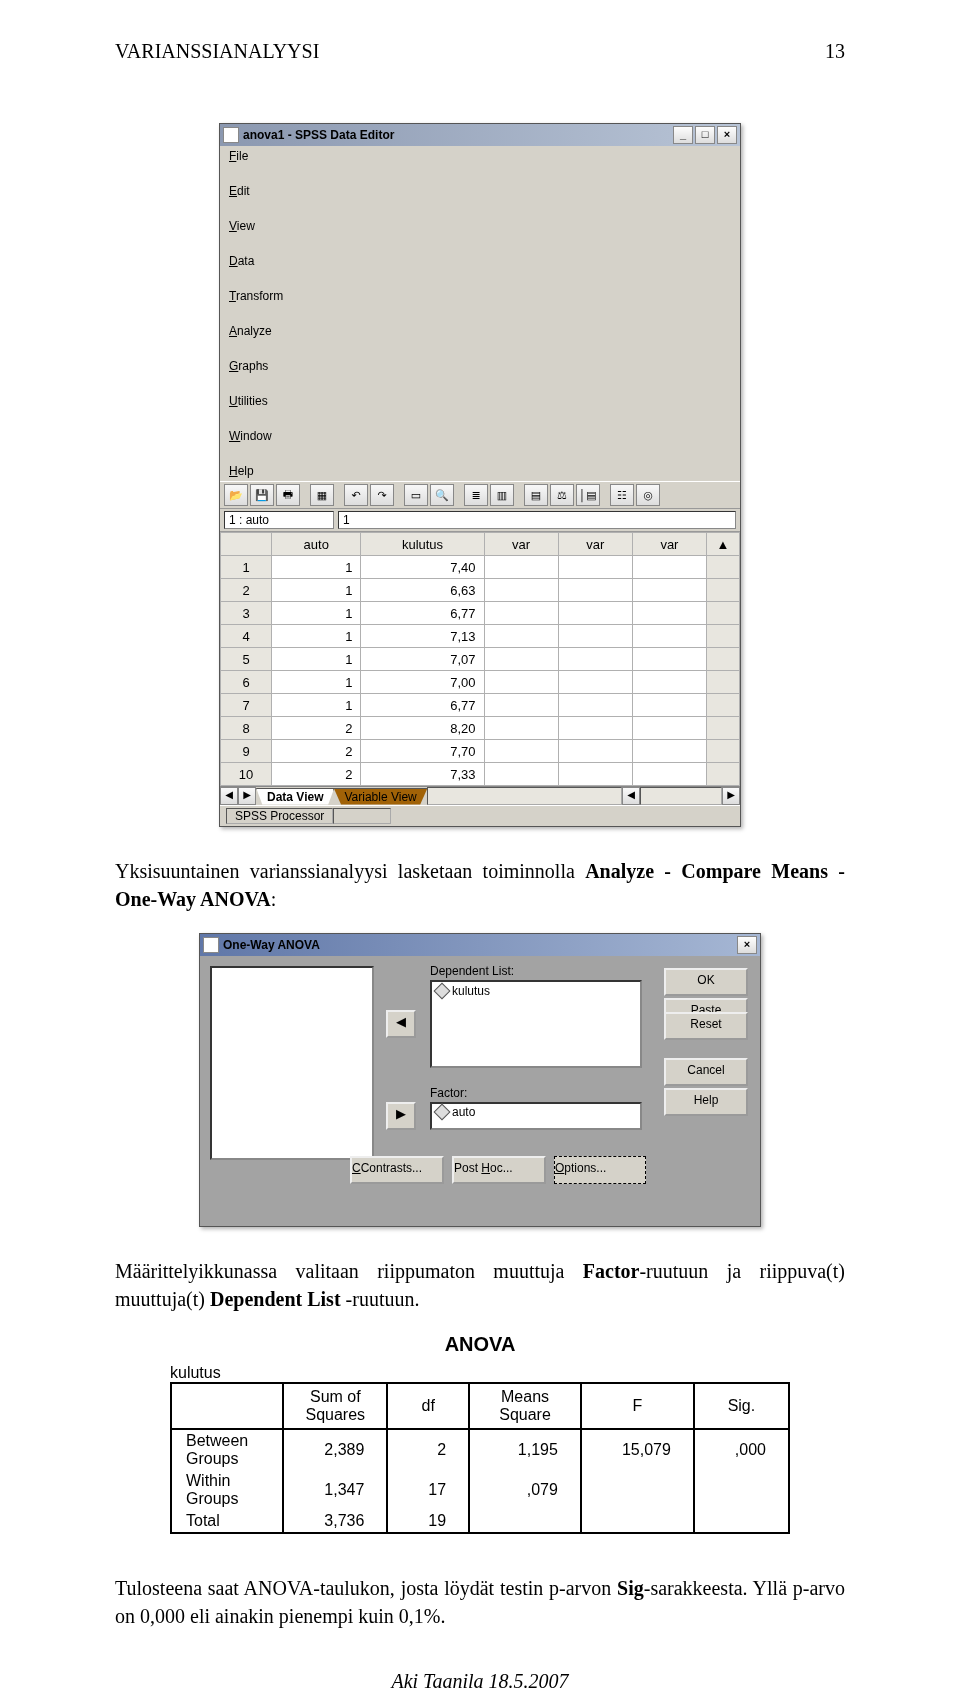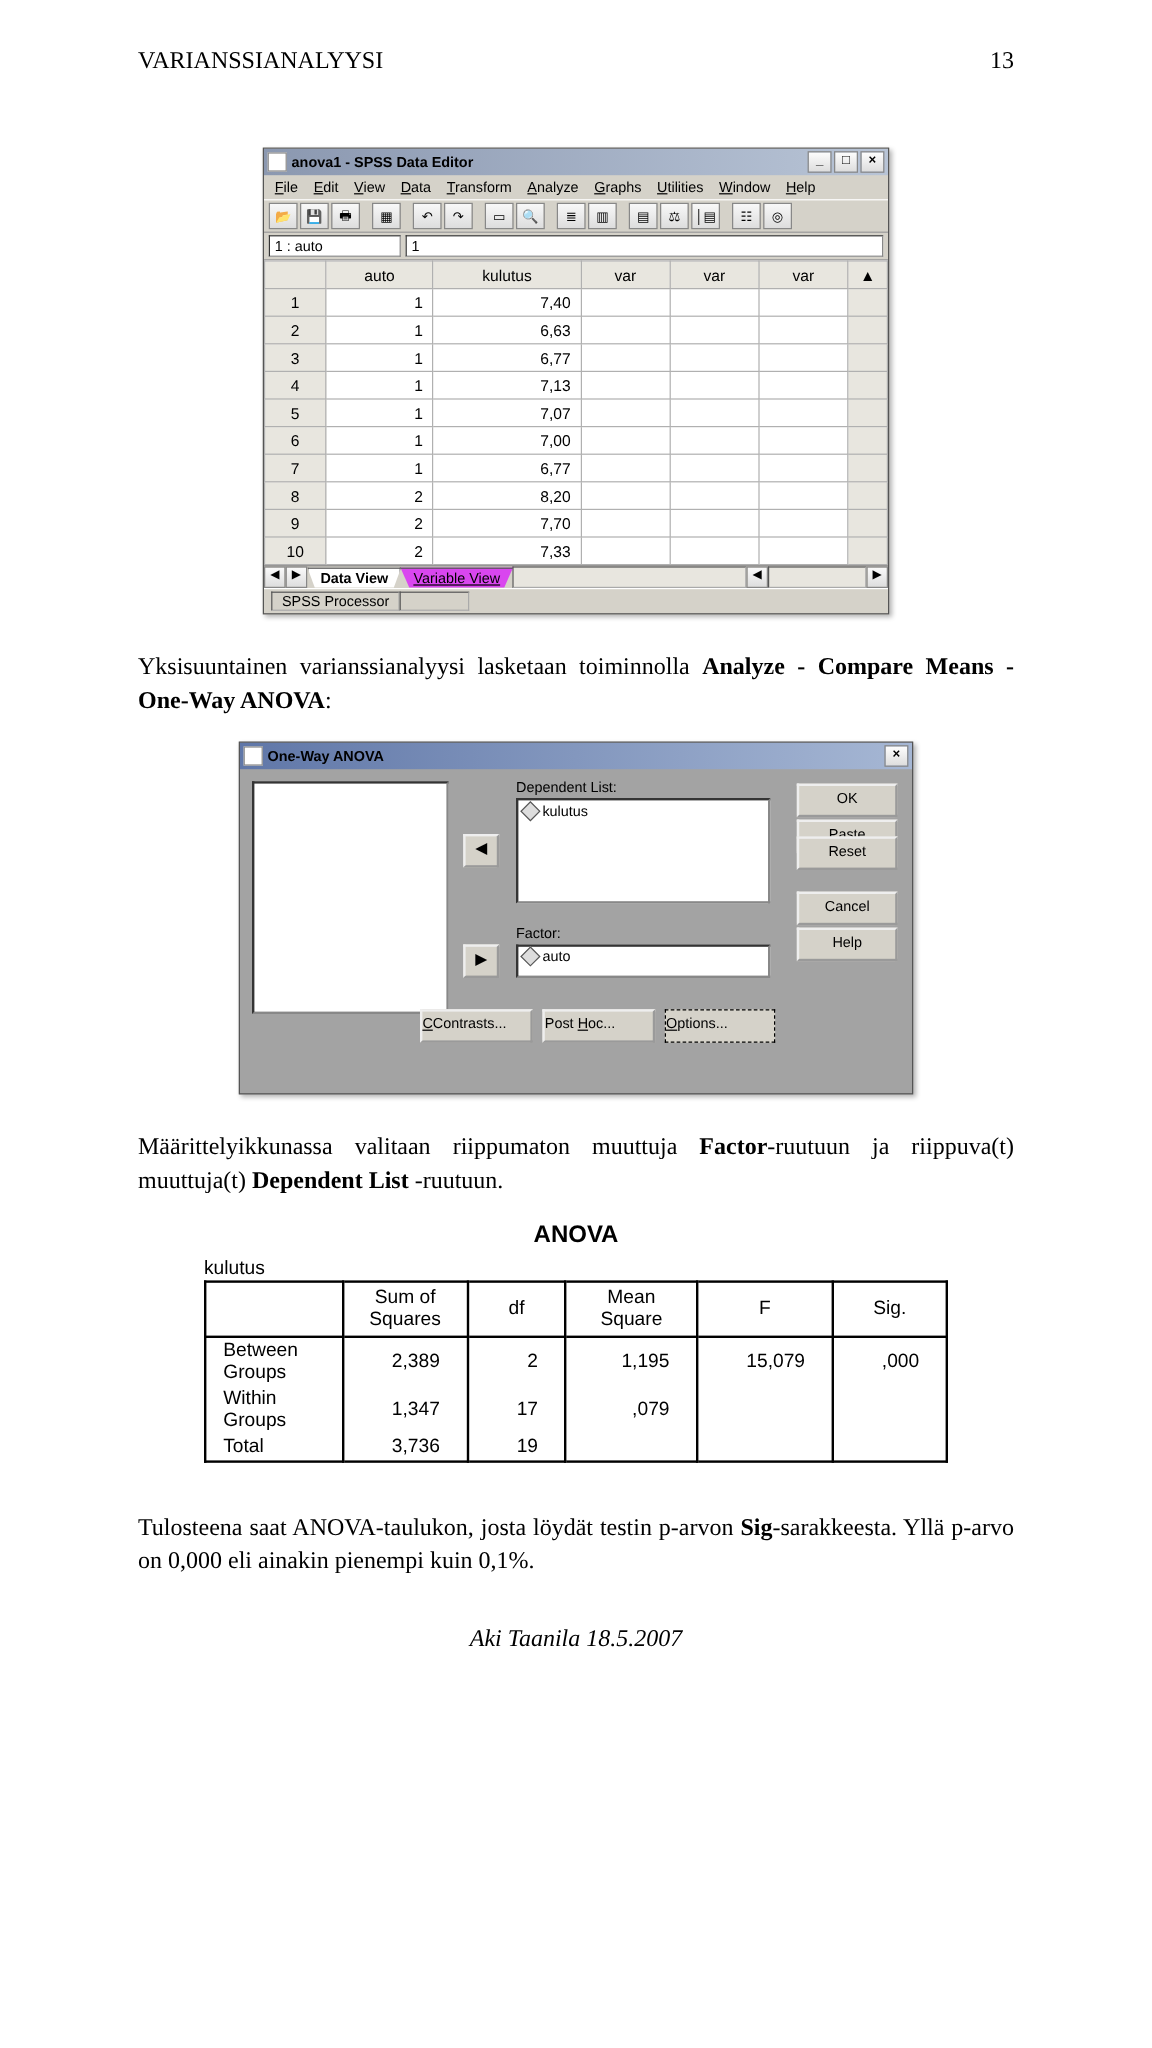--- a/index.html
+++ b/index.html
@@ -53,21 +53,21 @@
   }
   .titlebar .icon {
     width: 14px; height: 14px; background:#fff; border:1px solid #888; margin-right:4px;
   }
   .titlebar .spacer { flex:1; }
   .titlebar .ctrl {
     width: 18px; height: 16px; border:1px solid #888; background:linear-gradient(#fdfdfd,#ddd);
     margin-left:2px; text-align:center; font-size:11px; line-height:14px;
   }
   .menubar {
-    display:flex; gap:3px; padding:2px 4px;
+    display:flex; gap:19px; padding:2px 4px;flex-direction:column;
   }
   .menubar span { padding:1px 5px; font-size:12px; }
   .menubar span u { text-decoration: underline; }
   .toolbar {
     display:flex; gap:2px; padding:2px 4px; border-top:1px solid #fff; border-bottom:1px solid #999;
   }
   .toolbar .tbtn {
     width:22px; height:20px; border:1px solid #888; background:linear-gradient(#f8f8f8,#ddd);
     display:flex; align-items:center; justify-content:center; font-size:11px;
   }
@@ -106,21 +106,21 @@
   .hscrollarea .scarrow {
     width:16px; height:16px; border:1px solid #888; background:linear-gradient(#fafafa,#ddd);
     text-align:center; font-size:10px; line-height:14px;
   }
   .sheettab {
     background:#fff; border:1px solid #555; border-bottom:none;
     padding:1px 10px; font-size:12px; margin-right:-1px;
     clip-path: polygon(0 0, 100% 0, 92% 100%, 8% 100%);
   }
   .sheettab.active { font-weight:bold; }
-  .sheettab.inactive { background:#d946ef;text-decoration:underline; }
+  .sheettab.inactive { background:#a16207; }
   .statusbar {
     display:flex; justify-content:flex-start; padding:2px 6px; border-top:1px solid #fff;
     font-size:12px;
   }
   .statusbar .sink { border:1px inset #aaa; padding:0 8px; }
 
   
   .dlg {
     background:#a3a3a3;
     border:1px solid #555;
@@ -445,21 +445,21 @@
   <div class="anovatbl">
     <div class="anovatitle">ANOVA</div>
     <div class="anovasub">kulutus</div>
     <table>
       <tbody>
           <tr>
         <th></th>
         <th style="white-space:pre-line;">Sum of
 Squares</th>
         <th>df</th>
-        <th>Mean Square</th>
+        <th>Means Square</th>
         <th>F</th>
         <th>Sig.</th>
       </tr>
       </tbody>
         <tbody id="anova-body">
           <tr>
             <td class="rowlabel">Between Groups</td>
             <td class="tight">2,389</td>
             <td class="tight">2</td>
             <td class="tight">1,195</td>

